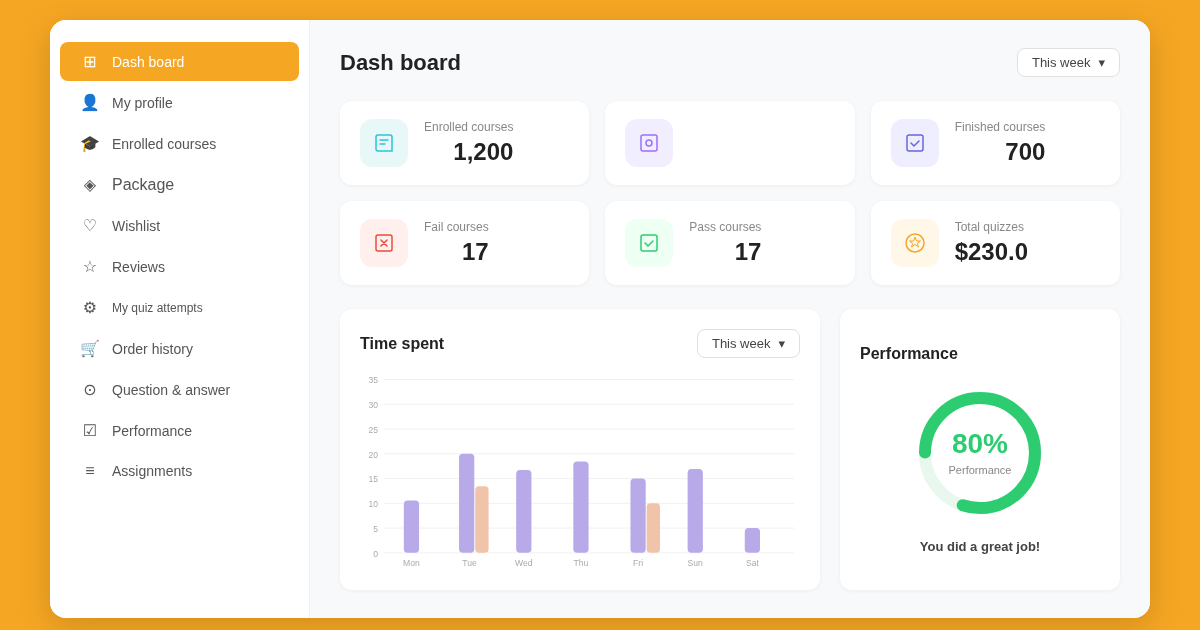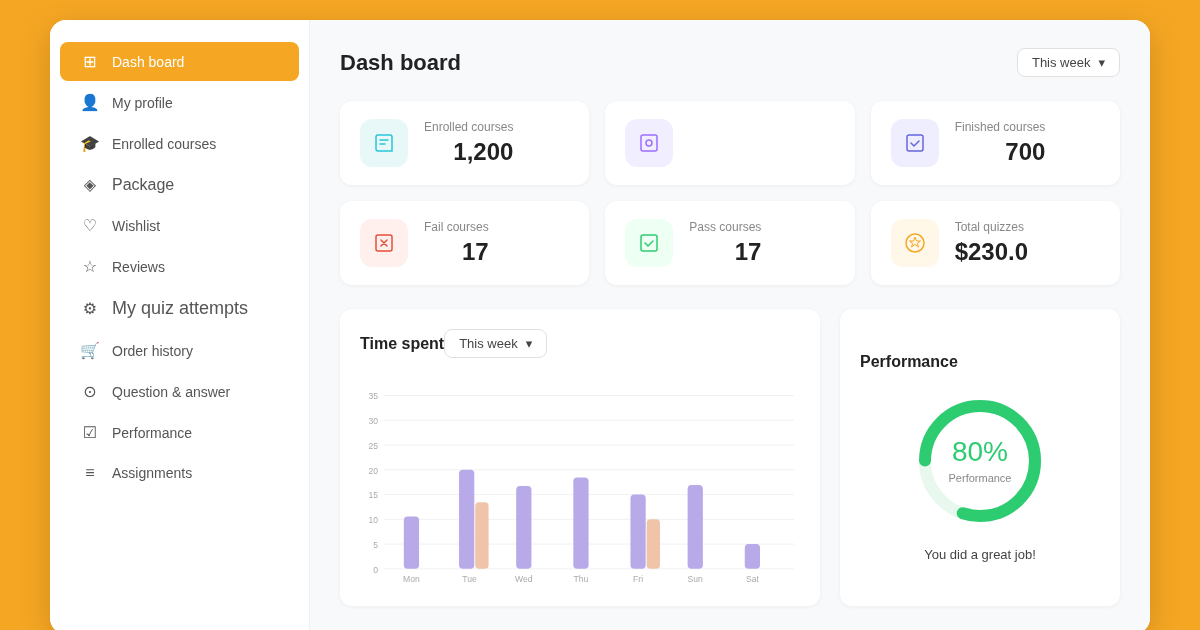--- a/index.html
+++ b/index.html
@@ -125,23 +125,23 @@
       gap: 20px;
     }
     .chart-card {
       background: #fff;
       border-radius: 12px;
       padding: 20px;
       box-shadow: 0 1px 4px rgba(0,0,0,0.05);
     }
     .chart-header {
       display: flex;
-      justify-content: flex-start;
-      align-items: center;
-      margin-bottom: 28px;
+      justify-content: space-between;
+      align-items: center;
+      margin-bottom: 12px;
     }
     .chart-title {
       font-size: 16px;
       font-weight: 600;
       color: #222;
     }
     .chart-area {
       height: 200px;
       position: relative;
     }
@@ -175,32 +175,32 @@
     .donut-svg { width: 140px; height: 140px; }
     .donut-label {
       position: absolute;
       top: 50%;
       left: 50%;
       transform: translate(-50%, -50%);
       text-align: center;
     }
     .donut-percent {
       font-size: 28px;
-      font-weight: 400;
+      font-weight: 700;
       color: #2ecc71;
       display: block;
     }
     .donut-sublabel {
       font-size: 11px;
       color: #888;
     }
     .performance-msg {
       font-size: 13px;
       color: #444;
-      font-weight: 400;
+      font-weight: 700;
     }
   </style>
 </head>
 <body>
 
 <div class="app-container">
 
   <nav class="sidebar">
   <div class="sidebar-item active">
         <span class="sidebar-icon">⊞</span>
@@ -221,21 +221,21 @@
       <div class="sidebar-item">
         <span class="sidebar-icon">♡</span>
         <span style="font-size: 14px;">Wishlist</span>
       </div>
       <div class="sidebar-item">
         <span class="sidebar-icon">☆</span>
         <span style="font-size: 14px;">Reviews</span>
       </div>
       <div class="sidebar-item">
         <span class="sidebar-icon">⚙</span>
-        <span style="font-size: 18px;">My quiz attempts</span>
+        <span style="font-size: 12px;">My quiz attempts</span>
       </div>
       <div class="sidebar-item">
         <span class="sidebar-icon">🛒</span>
         <span style="font-size: 14px;">Order history</span>
       </div>
       <div class="sidebar-item">
         <span class="sidebar-icon">⊙</span>
         <span style="font-size: 14px;">Question &amp; answer</span>
       </div>
       <div class="sidebar-item">

